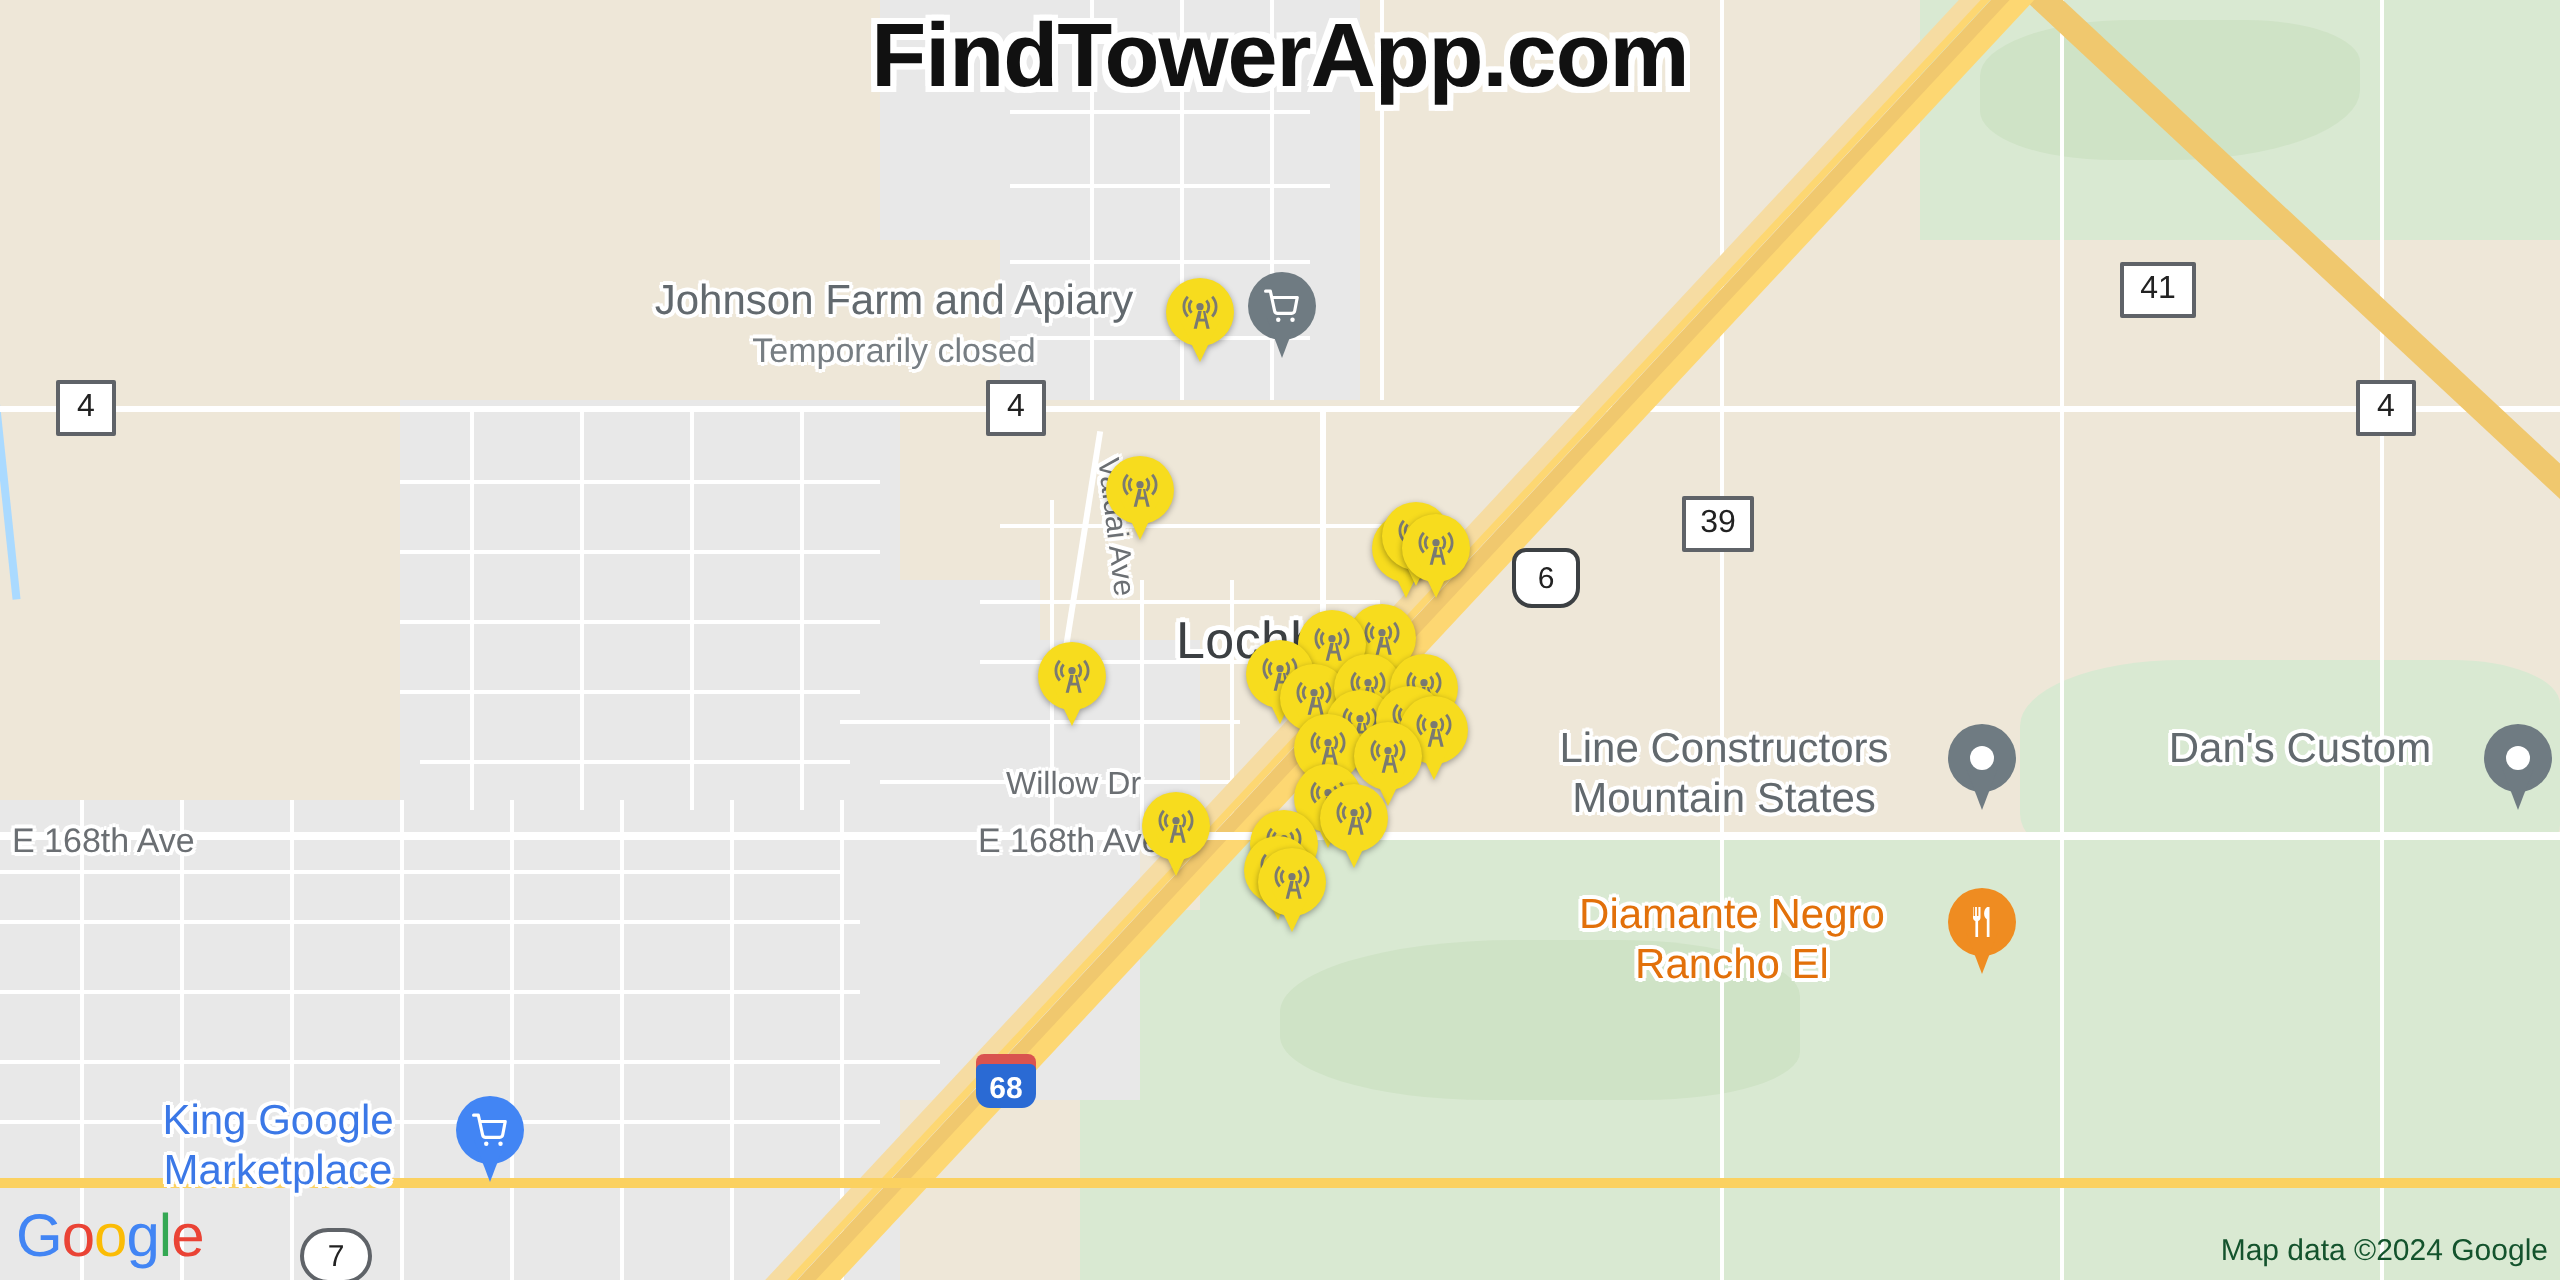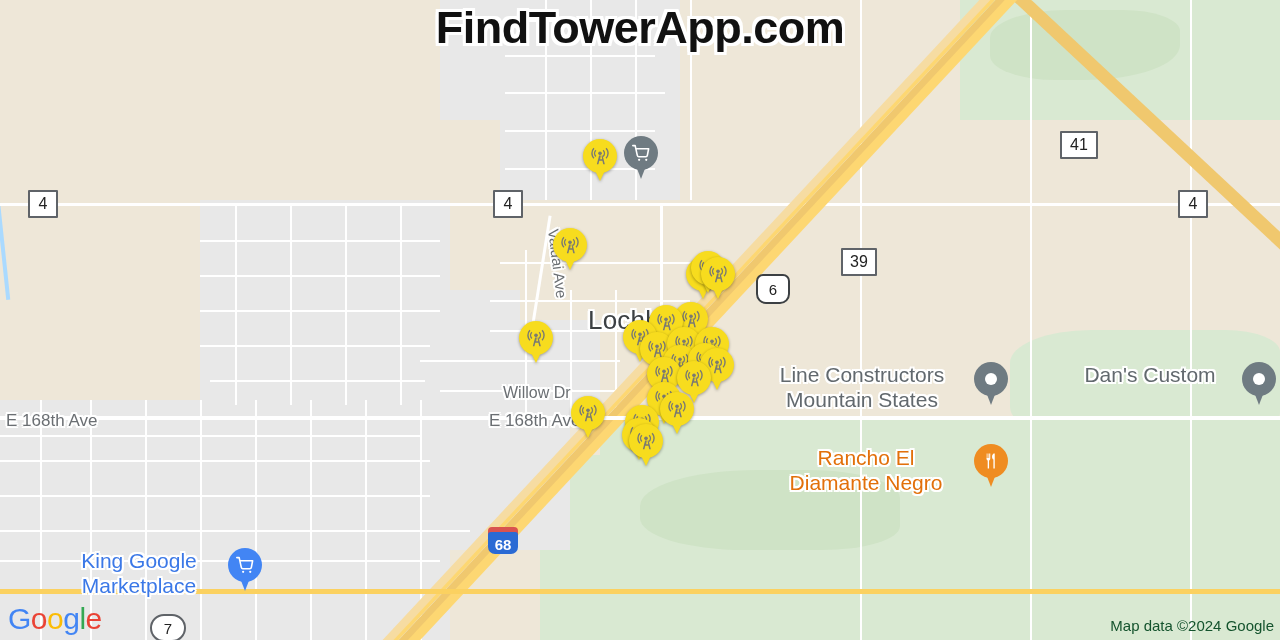--- a/index.html
+++ b/index.html
@@ -274,20 +274,24 @@
     <span>E 168th Ave</span>
   </div>
   <div class="label street-label" style="left:6px;top:411px;font-size:17px;">
     <span>E 168th Ave</span>
   </div>
 
   <div class="label city-label" style="left:588px;top:305px;">
     <span>Lochbu</span>
   </div>
 
+  <div class="label poi-label center" style="left:447px;top:138px;">
+    <div>Johnson Farm and Apiary</div>
+    <div class="poi-sub">Temporarily closed</div>
+  </div>
   <div class="pin grey" style="left:624px;top:136px;">
     <span class="head"></span>
     <span class="tail"></span>
     <span class="glyph">
       <svg width="19" height="19" viewBox="0 0 24 24" fill="none" stroke="#fff" stroke-width="2" stroke-linecap="round" stroke-linejoin="round">
         <circle cx="9" cy="20" r="1.4" fill="#fff" stroke="none"></circle>
         <circle cx="18" cy="20" r="1.4" fill="#fff" stroke="none"></circle>
         <path d="M1 2h3l2.7 12.4a2 2 0 0 0 2 1.6h8.7a2 2 0 0 0 2-1.6L21 6H5.1"></path>
       </svg>
     </span>
@@ -306,22 +310,22 @@
   <div class="label poi-label center" style="left:1150px;top:362px;">
     <div>Dan's Custom</div>
   </div>
   <div class="pin grey" style="left:1242px;top:362px;">
     <span class="head"></span>
     <span class="tail"></span>
     <span class="dot"></span>
   </div>
 
   <div class="label poi-label center orange" style="left:866px;top:445px;">
+    <div>Diamante Negro</div>
     <div>Rancho El</div>
-    <div>Diamante Negro</div>
   </div>
   <div class="pin orange" style="left:974px;top:444px;">
     <span class="head"></span>
     <span class="tail"></span>
     <span class="glyph">
       <svg width="18" height="18" viewBox="0 0 24 24" fill="#fff">
         <path d="M6 2v7c0 1.1.6 2 1.6 2.3V22h1.8V11.3C10.4 11 11 10.1 11 9V2h-1.4v6H8.6V2H7.4v6H6.4V2H6z"></path>
         <path d="M15.4 2c-1.3 1-2 2.6-2 4.4 0 1.8.7 3.2 1.8 3.7V22h1.8V2h-1.6z"></path>
       </svg>
     </span>

